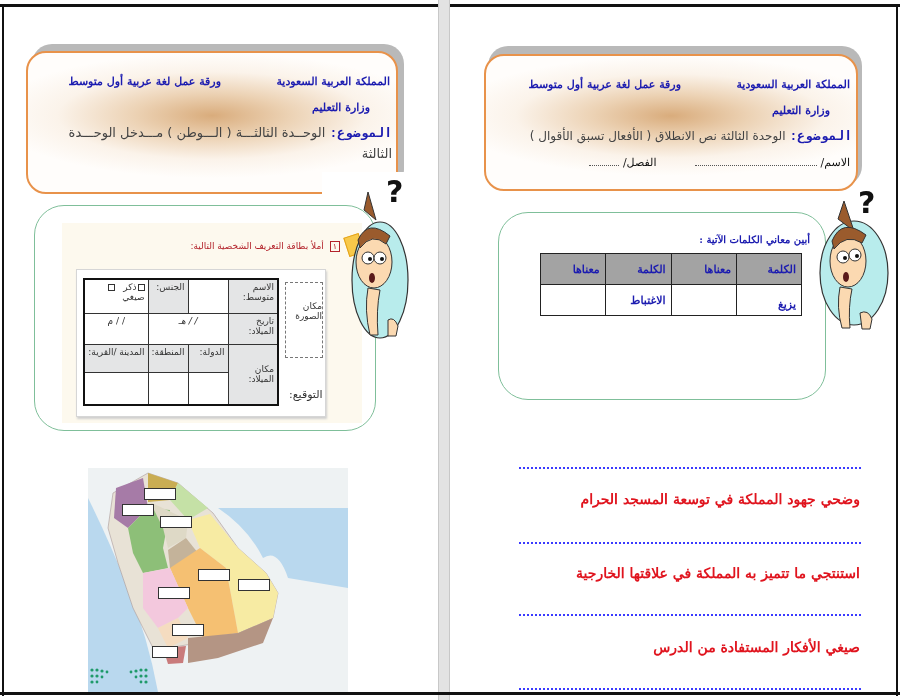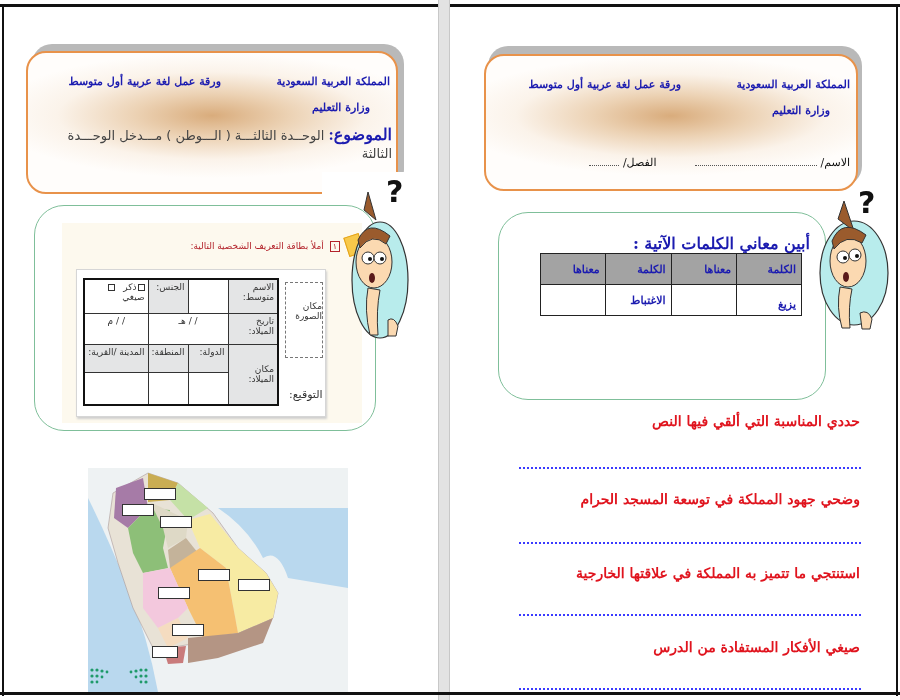--- a/index.html
+++ b/index.html
@@ -19,32 +19,32 @@
   .page-right { left: 451px; width: 445px; }
 
   
   .header-shadow { position: absolute; background: #b9b9b9; border-radius: 20px; }
   .header-box { position: absolute; border: 2px solid #e8924a; border-radius: 20px;
                 background: radial-gradient(ellipse 60% 45% at 50% 45%, #d9ac7c 0%, #ecd2b4 35%, #fbf3ea 70%, #fffdfb 100%);
                 overflow: hidden; }
   .hdr { position: absolute; font-family: "DejaVu Serif", serif; font-weight: bold; color: #1c1cb0; white-space: nowrap; direction: rtl; }
   .hdr-sm { font-size: 11px; }
   .subject { position: absolute; direction: rtl; white-space: nowrap; font-size: 13px; color: #444; letter-spacing: 1px; }
-  .subject b { font-family: Liberation Serif, serif; color: #1c1cb0; font-size: 16px; letter-spacing: 0; }
+  .subject b { font-family: Liberation Mono, monospace; color: #1c1cb0; font-size: 13px; letter-spacing: 0; }
   .namerow { position: absolute; direction: rtl; white-space: nowrap; font-family: "DejaVu Serif", serif; font-weight: normal; font-size: 11px; color: #111; }
   .dots-line { display: inline-block; border-bottom: 1px dotted #555; height: 9px; vertical-align: baseline; }
 
   
   .green-panel { position: absolute; border: 1.5px solid #7fbf9a; border-radius: 30px; background: #fff; }
 
   
   .character { position: absolute; }
 
   
-  .vocab-title { position: absolute; direction: rtl; font-family: "DejaVu Serif", serif; font-weight: bold; font-size: 16px; color: #1c1cb0; white-space: nowrap; }
+  .vocab-title { position: absolute; direction: rtl; font-family: "DejaVu Serif", serif; font-weight: bold; font-size: 10px; color: #1c1cb0; white-space: nowrap; }
   table.vocab { position: absolute; border-collapse: collapse; direction: rtl; }
   table.vocab td { border: 1px solid #222; height: 31px; font-family: "DejaVu Serif", serif; font-weight: bold; font-size: 11px; padding: 0 5px; text-align: right; }
   table.vocab tr.head td { background: #a3a3a3; color: #1c1cb0; }
   table.vocab tr.body td { background: #fff; color: #1c1cb0; vertical-align: bottom; padding-bottom: 4px; }
 
   
   .question { position: absolute; right: 36px; direction: rtl; font-family: "DejaVu Serif", serif; font-weight: bold; font-size: 14px; color: #e0141e; white-space: nowrap; }
   .answer-line { position: absolute; left: 68px; width: 342px; border-bottom: 2px dotted #3a3aff; height: 2px; }
 
   
@@ -106,21 +106,21 @@
           <td style="width:40px;"></td>
           <td class="lbl" style="width:36px;">الجنس:</td>
           <td colspan="2">
             <span class="cb"></span><span>ذكر</span>
             &nbsp;
             <span class="cb"></span><span>صيغي</span>
           </td>
         </tr>
         <tr style="height:28px;">
           <td class="lbl">تاريخ الميلاد:</td>
-          <td colspan="2" style="text-align:center;">/   /   هـ</td>
+          <td colspan="2" style="text-align:center;font-style:italic;">/   /   هـ</td>
           <td colspan="2" style="text-align:center;">/   /   م</td>
         </tr>
         <tr style="height:26px;">
           <td class="lbl" rowspan="2" style="vertical-align:middle;">مكان الميلاد:</td>
           <td class="lbl">الدولة:</td>
           <td class="lbl">المنطقة:</td>
           <td class="lbl" colspan="2">المدينة /القرية:</td>
         </tr>
         <tr style="height:30px;">
           <td></td>
@@ -205,20 +205,24 @@
   </div>
 </div>
 
 <div class="page page-right">
 
   <div class="header-shadow" style="left:37px; top:39px; width:374px; height:140px;"></div>
   <div class="header-box" style="left:33px; top:47px; width:374px; height:137px;">
     <span class="hdr hdr-sm" style="right:6px; top:22px;">المملكة العربية السعودية</span>
     <span class="hdr hdr-sm" style="right:175px; top:22px;">ورقة عمل لغة عربية أول متوسط</span>
     <span class="hdr hdr-sm" style="right:26px; top:48px;">وزارة التعليم</span>
+    <div class="subject" style="right:4px; top:72px; font-size:12px;">
+      <b>الموضوع:</b>
+      <span>الوحدة الثالثة  نص الانطلاق ( الأفعال تسبق الأقوال )</span>
+    </div>
     <div class="namerow" style="right:6px; top:100px;">
       <span>الاسم/</span>
       <span class="dots-line" style="width:122px;"></span>
       &nbsp;&nbsp;&nbsp;&nbsp;&nbsp;&nbsp;&nbsp;&nbsp;&nbsp;
       <span>الفصل/</span>
       <span class="dots-line" style="width:30px;"></span>
     </div>
   </div>
 
   <div class="green-panel" style="left:47px; top:205px; width:328px; height:188px;"></div>
@@ -248,21 +252,20 @@
     <path d="M16 58 Q26 34 50 52 L46 60 Q30 50 18 66 Z" fill="#9a5b2d" stroke="#333" stroke-width="1"></path>
     <circle cx="27" cy="74" r="6" fill="#fff" stroke="#333"></circle>
     <circle cx="39" cy="72" r="6" fill="#fff" stroke="#333"></circle>
     <circle cx="29" cy="75" r="2" fill="#111"></circle>
     <circle cx="41" cy="73" r="2" fill="#111"></circle>
     <ellipse cx="30" cy="94" rx="3" ry="5" fill="#5a1a1a"></ellipse>
     <path d="M24 104 Q20 124 26 145 L34 145 Q32 124 36 106 Z" fill="#fbd9b1" stroke="#333" stroke-width="1"></path>
     <path d="M44 130 Q52 126 56 136 L54 146 L46 146 Z" fill="#fbd9b1" stroke="#333" stroke-width="1"></path>
   </svg>
 
-  <div class="question" style="top:406px;">حددي  المناسبة التي ألقي فيها النص</div>
   <div class="answer-line" style="top:460px;"></div>
 
   <div class="question" style="top:484px;">وضحي  جهود المملكة في توسعة المسجد الحرام</div>
   <div class="answer-line" style="top:535px;"></div>
 
   <div class="question" style="top:558px;">استنتجي  ما تتميز به المملكة في علاقتها الخارجية</div>
   <div class="answer-line" style="top:607px;"></div>
 
   <div class="question" style="top:632px;">صيغي الأفكار المستفادة من الدرس</div>
   <div class="answer-line" style="top:681px;"></div>

